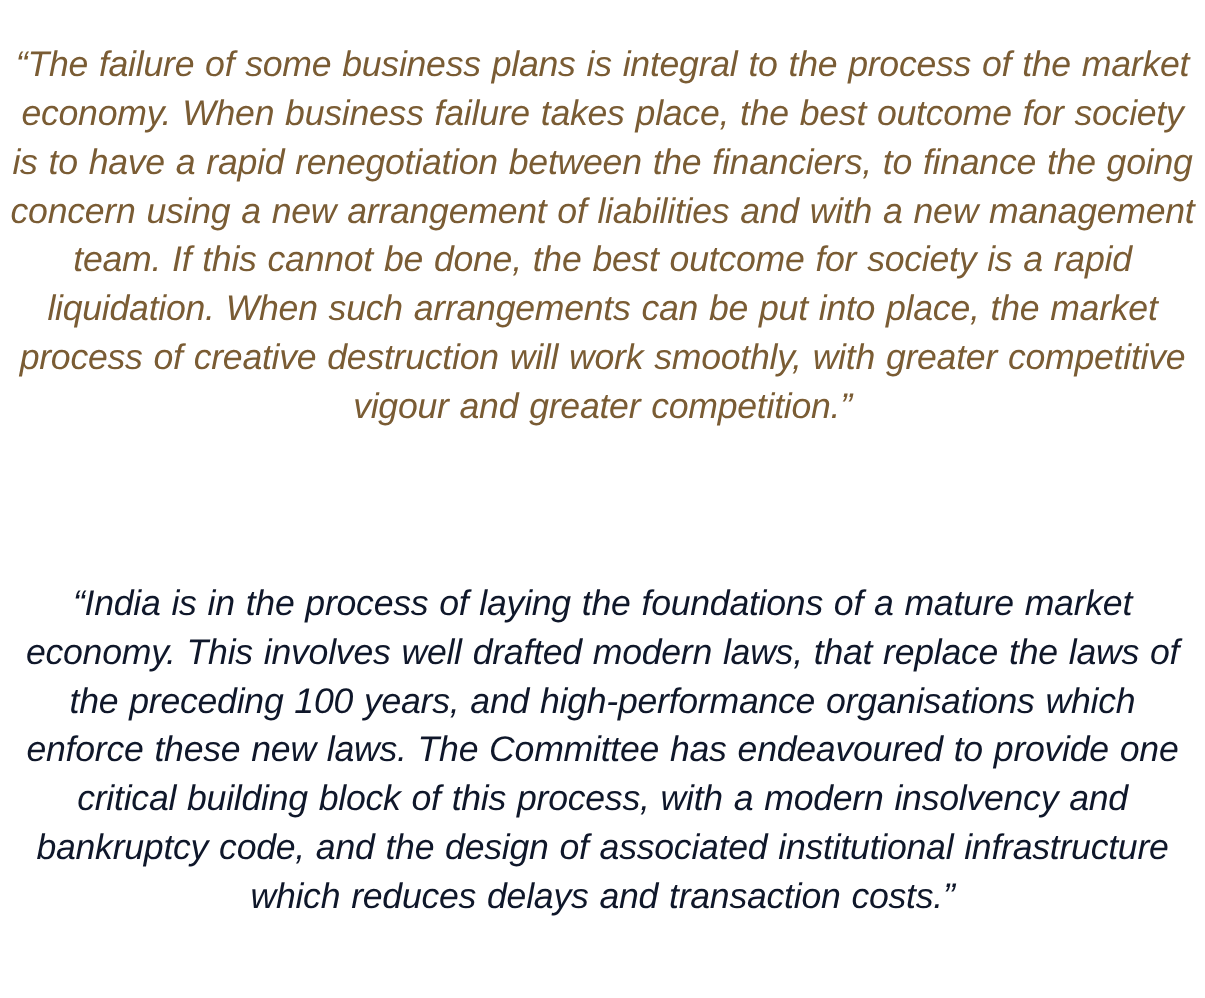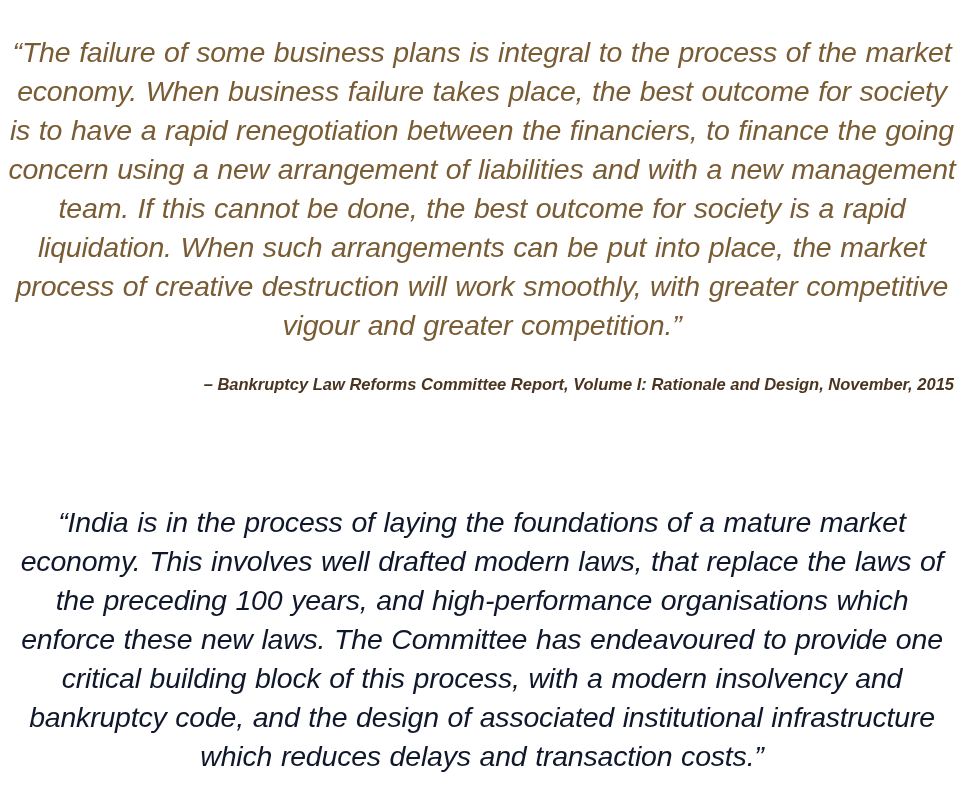--- a/index.html
+++ b/index.html
@@ -63,21 +63,20 @@
     color: #0f172a;
   }
 </style>
 </head>
 <body>
 
 <div class="page">
 
   <div class="quote-block" id="quote-1">
     <p class="quote-text">“The failure of some business plans is integral to the process of the market economy. When business failure takes place, the best outcome for society is to have a rapid renegotiation between the financiers, to finance the going concern using a new arrangement of liabilities and with a new management team. If this cannot be done, the best outcome for society is a rapid liquidation. When such arrangements can be put into place, the market process of creative destruction will work smoothly, with greater competitive vigour and greater competition.”</p>
-    <p class="quote-attrib">– Bankruptcy Law Reforms Committee Report, Volume I: Rationale and Design, November, 2015</p>
   </div>
 
   <div class="gap"></div>
 
   <div class="quote-block" id="quote-2">
     <p class="quote-text">“India is in the process of laying the foundations of a mature market economy. This involves well drafted modern laws, that replace the laws of the preceding 100 years, and high-performance organisations which enforce these new laws. The Committee has endeavoured to provide one critical building block of this process, with a modern insolvency and bankruptcy code, and the design of associated institutional infrastructure which reduces delays and transaction costs.”</p>
 
   </div>
 
 </div>

